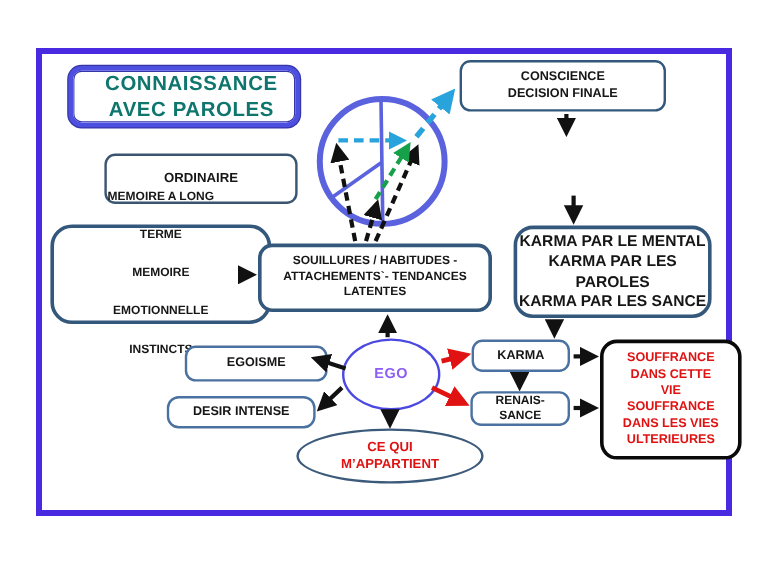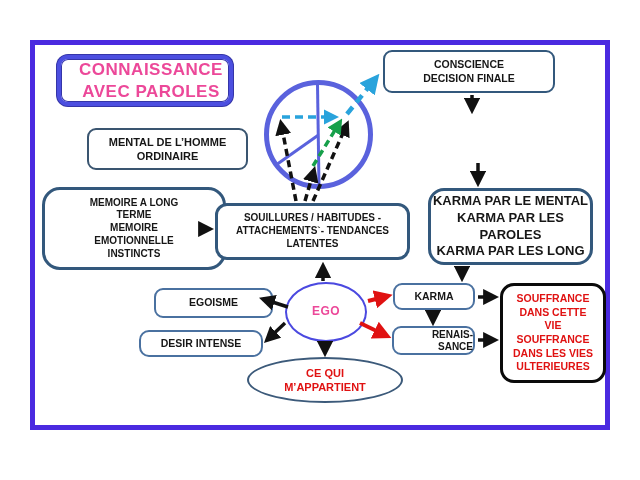--- a/index.html
+++ b/index.html
@@ -4,54 +4,53 @@
 <style>
   html,body{margin:0;padding:0;background:#ffffff;}
   .stage{position:relative;width:640px;height:480px;background:#ffffff;overflow:hidden;
          font-family:"Liberation Sans",sans-serif;}
   .frame{position:absolute;left:30px;top:40px;width:580px;height:390px;box-sizing:border-box;
          border:5px solid #4a2ae0;background:#ffffff;}
   .node{position:absolute;box-sizing:border-box;background:#ffffff;
         border:2.5px solid #33587c;border-radius:9px;
         display:flex;flex-direction:column;justify-content:center;align-items:center;
         text-align:center;font-weight:bold;color:#161616;line-height:1.28;}
-  .title-box{left:57px;top:55px;width:176px;height:51px;border:4px solid #4c4fe0;border-radius:11px;
+  .title-box{left:57px;top:55px;width:193px;height:51px;border:4px solid #4c4fe0;border-radius:11px;
         box-shadow:0 0 0 1px #3535a8, inset 0 0 0 1px #3535a8;
-        color:#ec4899;font-size:17px;letter-spacing:.5px;padding-left:12px;}
+        color:#0f766e;font-size:17px;letter-spacing:.5px;padding-left:12px;}
   .mental{left:87px;top:128px;width:161px;height:42px;font-size:11px;border-color:#3a5570;}
   .conscience{left:383px;top:50px;width:172px;height:43px;font-size:10.5px;align-items:center;}
   .declarer{left:427px;top:115px;width:98px;height:45px;font-size:10.5px;}
-  .memoire{left:42px;top:187px;width:184px;height:83px;font-size:10px;border-width:3px;border-radius:18px;}
+  .memoire{left:42px;top:187px;width:184px;height:83px;font-size:10px;border-width:3px;border-radius:18px;gap:19px;}
   .souillures{left:215px;top:203px;width:195px;height:57px;font-size:10px;border-width:3px;border-radius:12px;}
   .karma-sources{left:428px;top:188px;width:165px;height:77px;font-size:13px;border-width:3px;border-radius:16px;}
   .egoisme{left:138px;top:288px;width:119px;height:30px;font-size:10.5px;border-color:#4a71a0;margin-left:16px;}
   .desir{left:139px;top:330px;width:124px;height:27px;font-size:10.5px;border-color:#4a71a0;border-radius:10px;}
   .karma{left:393px;top:283px;width:82px;height:27px;font-size:10.5px;border-color:#4a71a0;}
-  .renais{left:392px;top:326px;width:83px;height:29px;font-size:10px;border-color:#4a71a0;line-height:1.2;align-items:flex-end;}
-  .souffrance{left:500px;top:283px;width:106px;height:100px;font-size:10.5px;border:3px solid #0a0a0a;
+  .renais{left:392px;top:326px;width:83px;height:29px;font-size:10px;border-color:#4a71a0;line-height:1.2;}
+  .souffrance{left:500px;top:283px;width:118px;height:100px;font-size:10.5px;border:3px solid #0a0a0a;
         border-radius:14px;color:#e01212;line-height:1.3;}
   .ego{left:285px;top:282px;width:82px;height:60px;border:2px solid #4b49e0;border-radius:50%;
-        color:#ec4899;font-size:12px;letter-spacing:.5px;}
+        color:#8b5cf6;font-size:12px;letter-spacing:.5px;}
   .cequi{left:247px;top:357px;width:156px;height:46px;border:2.5px solid #3c5a7a;border-radius:50%;
         color:#e01212;font-size:11px;}
   .overlay{position:absolute;left:0;top:0;width:640px;height:480px;pointer-events:none;}
 </style>
 </head>
 <body>
 
 <div class="stage">
   <div class="frame"></div>
 
   <div class="node title-box">
     <div>CONNAISSANCE</div>
     <div>AVEC PAROLES</div>
   </div>
 
   <div class="node mental">
-    <div>MENTAL DE L’HOMME</div>
     <div>ORDINAIRE</div>
   </div>
 
   <div class="node conscience">
     <div>CONSCIENCE</div>
     <div>DECISION FINALE</div>
   </div>
 
 
   <div class="node memoire">
@@ -64,21 +63,21 @@
 
   <div class="node souillures">
     <div>SOUILLURES / HABITUDES -</div>
     <div>ATTACHEMENTS`- TENDANCES</div>
     <div>LATENTES</div>
   </div>
 
   <div class="node karma-sources">
     <div>KARMA PAR LE MENTAL</div>
     <div>KARMA PAR LES PAROLES</div>
-    <div>KARMA PAR LES LONG</div>
+    <div>KARMA PAR LES SANCE</div>
   </div>
 
   <div class="node egoisme">
     <div>EGOISME</div>
   </div>
 
   <div class="node desir">
     <div>DESIR INTENSE</div>
   </div>
 

